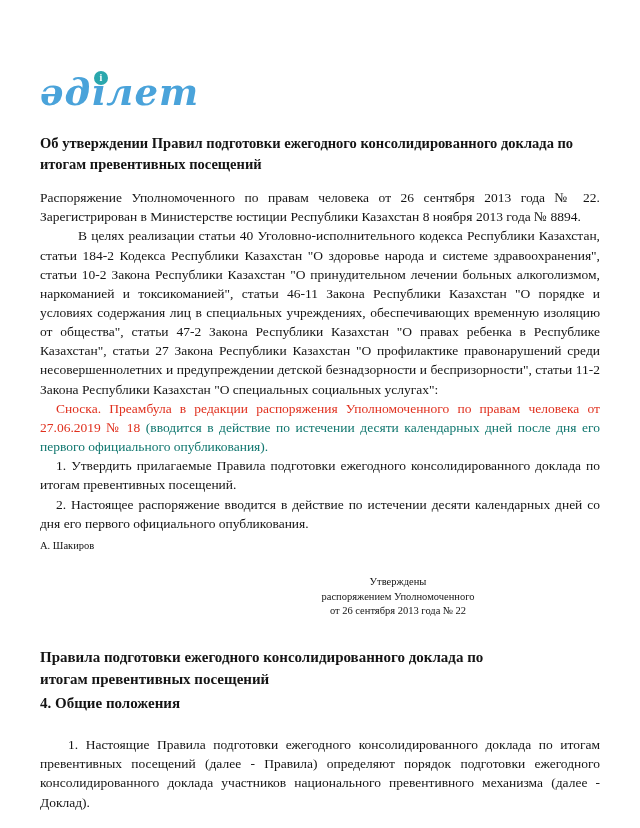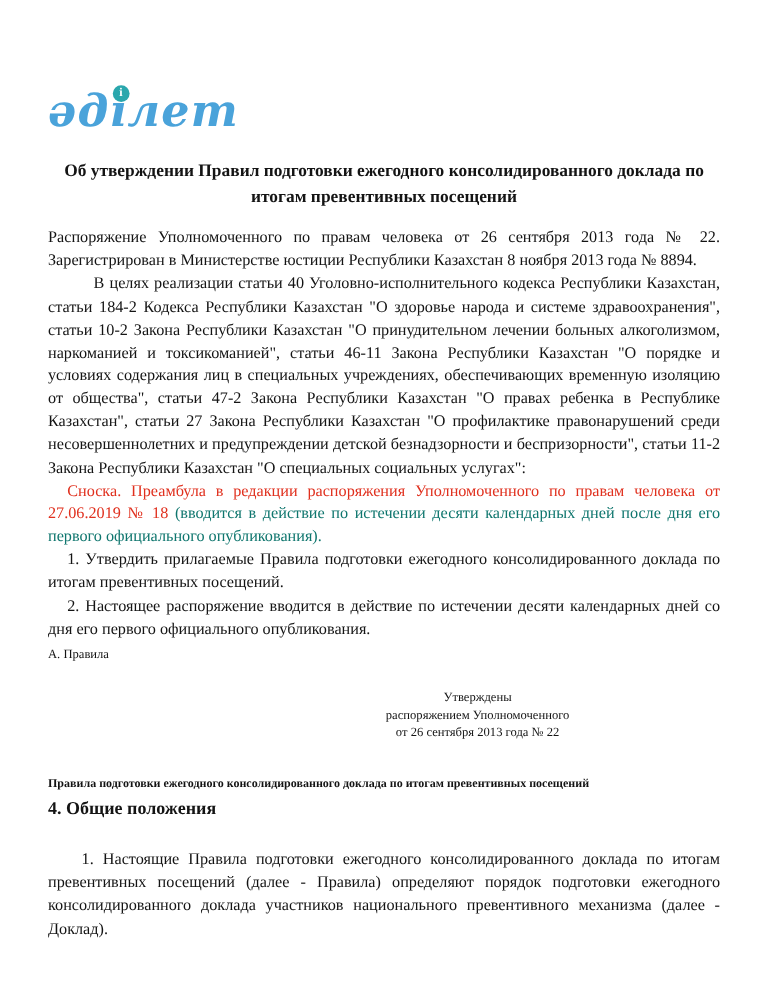--- a/index.html
+++ b/index.html
@@ -44,21 +44,20 @@
     display: flex;
     align-items: center;
     justify-content: center;
   }
 
   .doc-title {
     font-size: 14.5px;
     font-weight: bold;
     line-height: 1.45;
     margin-bottom: 13px;
-    text-align: center;
   }
   p.body {
     font-size: 13.5px;
     line-height: 1.42;
     text-align: justify;
   }
   .requisites { text-align: left; }
   .indent-lg { text-indent: 38px; }
   .indent-md { text-indent: 28px; }
   .indent-sm { text-indent: 16px; }
@@ -73,21 +72,21 @@
     margin-top: 24px;
     margin-right: 52px;
     margin-left: auto;
     width: 300px;
     text-align: center;
     font-size: 10.5px;
     line-height: 1.4;
   }
   .rules-title {
     margin-top: 28px;
-    font-size: 10px;
+    font-size: 15px;
     font-weight: bold;
     line-height: 1.45;
     width: 480px;
   }
   .section-title {
     font-size: 15px;
     font-weight: bold;
     line-height: 1.45;
     margin-top: 3px;
   }
@@ -109,21 +108,21 @@
   <p class="body requisites">Распоряжение Уполномоченного по правам человека от 26 сентября 2013 года № 22. Зарегистрирован в Министерстве юстиции Республики Казахстан 8 ноября 2013 года № 8894.</p>
 
   <p class="body indent-lg">В целях реализации статьи 40 Уголовно-исполнительного кодекса Республики Казахстан, статьи 184-2 Кодекса Республики Казахстан "О здоровье народа и системе здравоохранения", статьи 10-2 Закона Республики Казахстан "О принудительном лечении больных алкоголизмом, наркоманией и токсикоманией", статьи 46-11 Закона Республики Казахстан "О порядке и условиях содержания лиц в специальных учреждениях, обеспечивающих временную изоляцию от общества", статьи 47-2 Закона Республики Казахстан "О правах ребенка в Республике Казахстан", статьи 27 Закона Республики Казахстан "О профилактике правонарушений среди несовершеннолетних и предупреждении детской безнадзорности и беспризорности", статьи 11-2 Закона Республики Казахстан "О специальных социальных услугах":</p>
 
   <p class="body indent-sm"><span class="red">Сноска. Преамбула в редакции распоряжения Уполномоченного по правам человека от 27.06.2019 № 18 </span><a class="blue">(вводится в действие по истечении десяти календарных дней после дня его первого официального опубликования).</a></p>
 
   <p class="body indent-sm">1. Утвердить прилагаемые Правила подготовки ежегодного консолидированного доклада по итогам превентивных посещений.</p>
 
   <p class="body indent-sm">2. Настоящее распоряжение вводится в действие по истечении десяти календарных дней со дня его первого официального опубликования.</p>
 
-  <p class="signer">А. Правила</p>
+  <p class="signer">А. Шакиров</p>
 
   <div class="approved">
     <div>Утверждены</div>
     <div>распоряжением Уполномоченного</div>
     <div>от 26 сентября 2013 года № 22</div>
   </div>
 
   <h2 class="rules-title">Правила подготовки ежегодного консолидированного доклада по итогам превентивных посещений</h2>
 
   <h2 class="section-title">4. Общие положения</h2>

